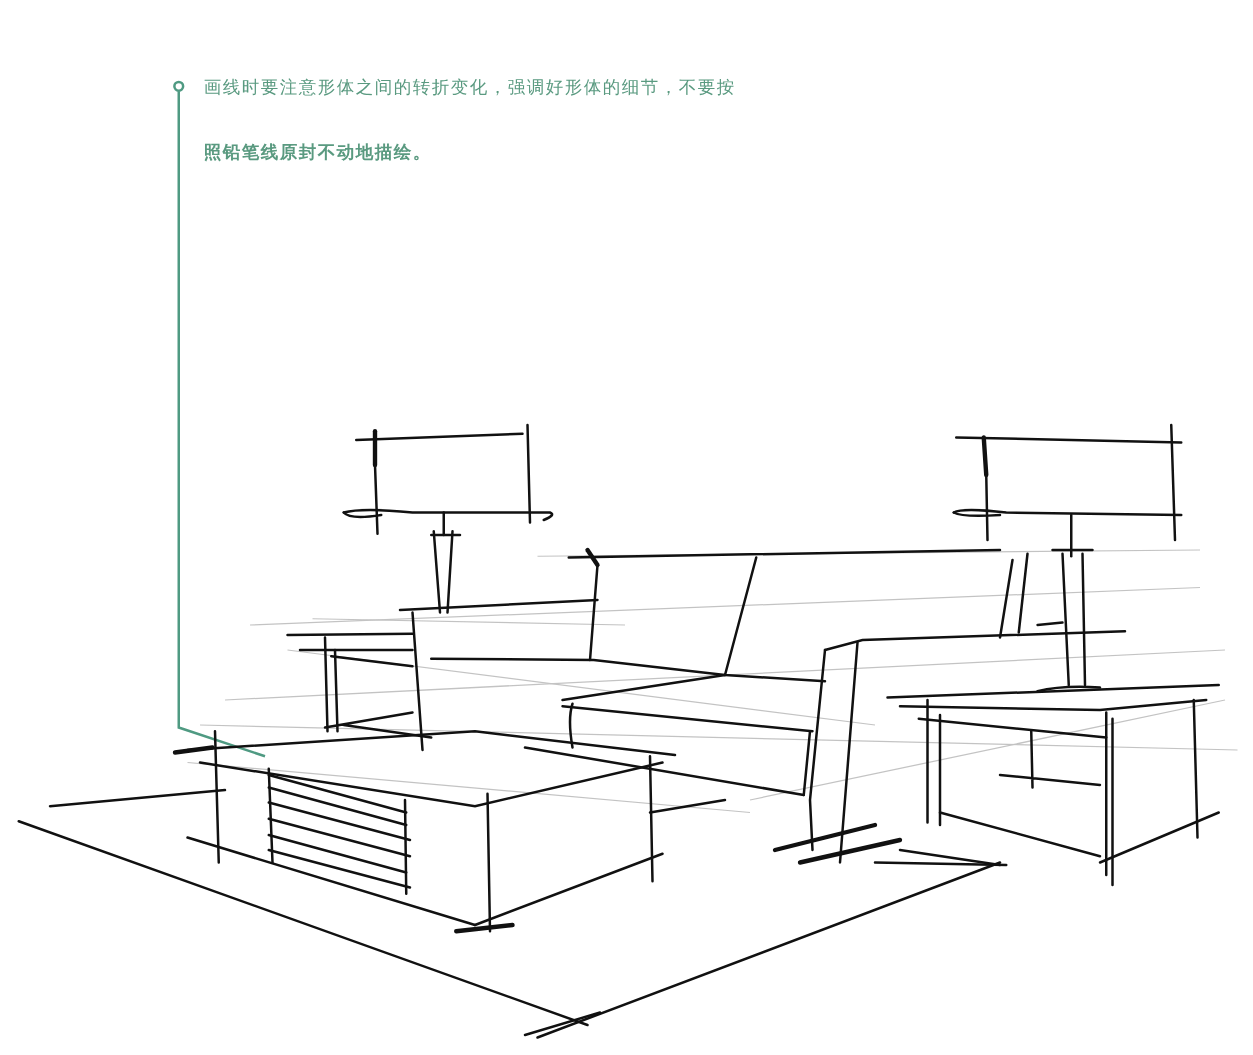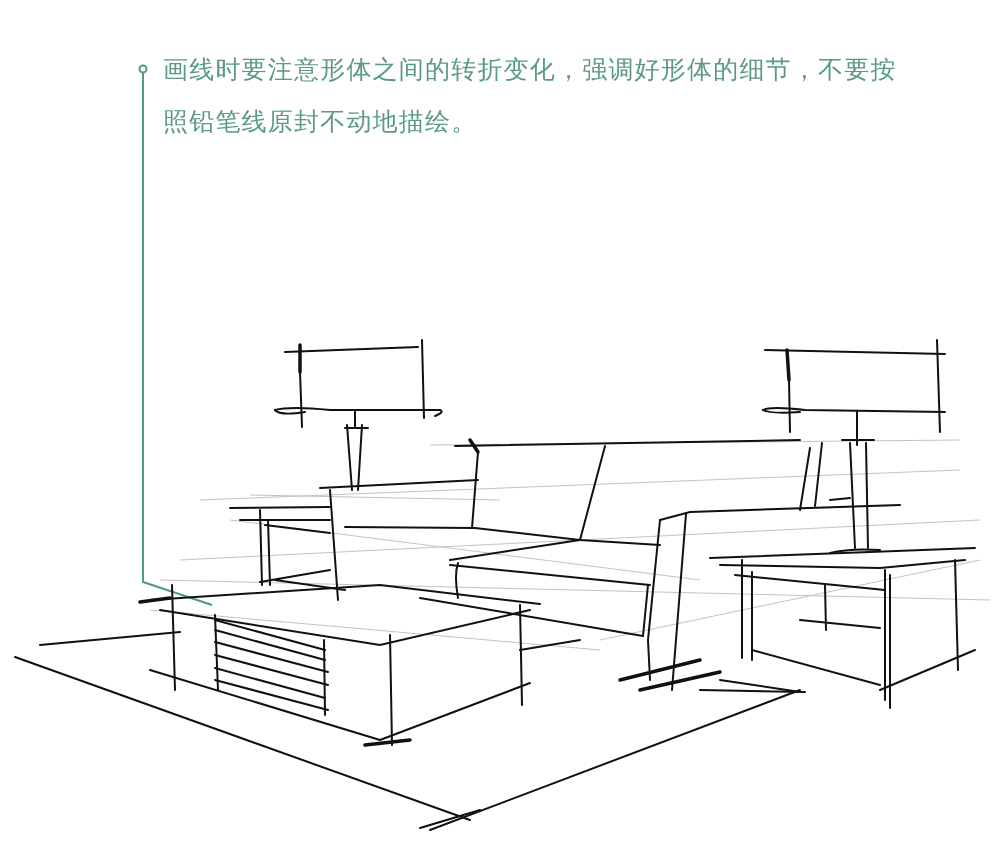--- a/index.html
+++ b/index.html
@@ -1,21 +1,21 @@
 <!DOCTYPE html>
 <html><head>
   <meta charset="utf-8">
   <style>
     html, body { margin:0; padding:0; background:#ffffff; }
     body { width:1002px; height:844px; position:relative; overflow:hidden;
            font-family:"DejaVu Sans", "Liberation Sans", sans-serif; }
     .callout-text { position:absolute; left:163px; color:#5a9a80;
-                    font-size:25px; letter-spacing:1.2px; white-space:nowrap; line-height:28px; }
+                    font-size:14px; letter-spacing:1.2px; white-space:nowrap; line-height:28px; }
     #line1 { top:56px; }
-    #line2 { top:108px; }
+    #line2 { top:108px;font-weight:bold; }
     svg.sketch { position:absolute; left:0; top:0; }
     .ink2 { stroke:#111; fill:none; stroke-width:2; stroke-linecap:round; }
     .ink3 { stroke:#111; fill:none; stroke-width:3.5; stroke-linecap:round; }
     .pencil { stroke:#aaa; fill:none; stroke-width:1; opacity:0.7; }
   </style>
 </head>
 <body>
 
 <div class="callout-text" id="line1">画线时要注意形体之间的转折变化，强调好形体的细节，不要按</div>
 <div class="callout-text" id="line2">照铅笔线原封不动地描绘。</div>

